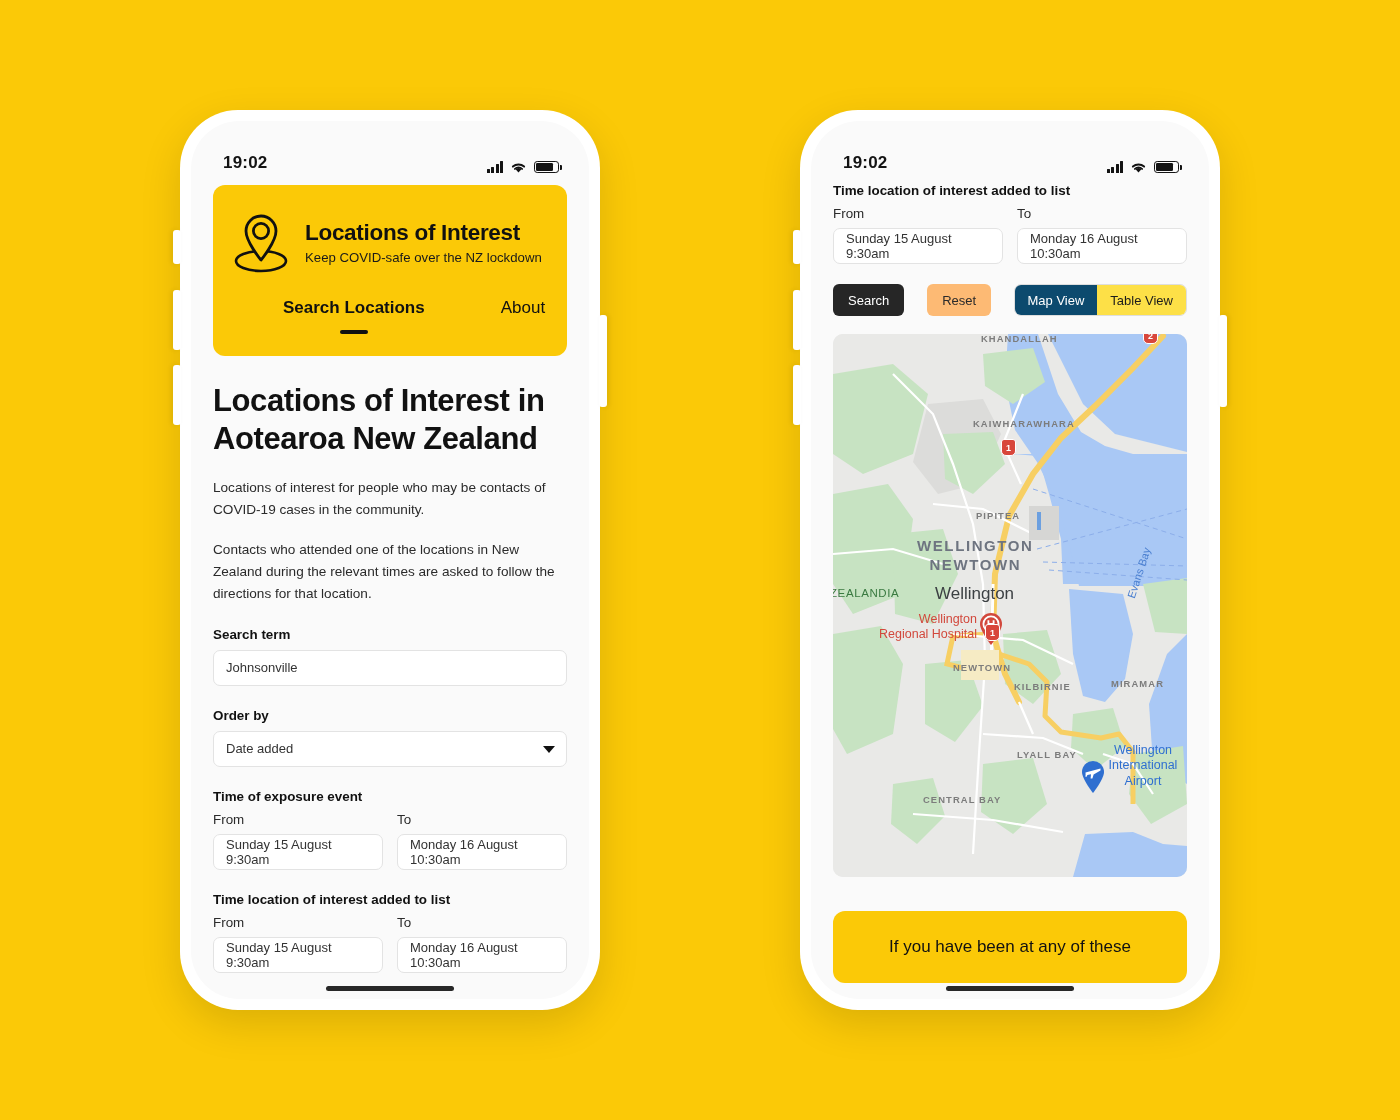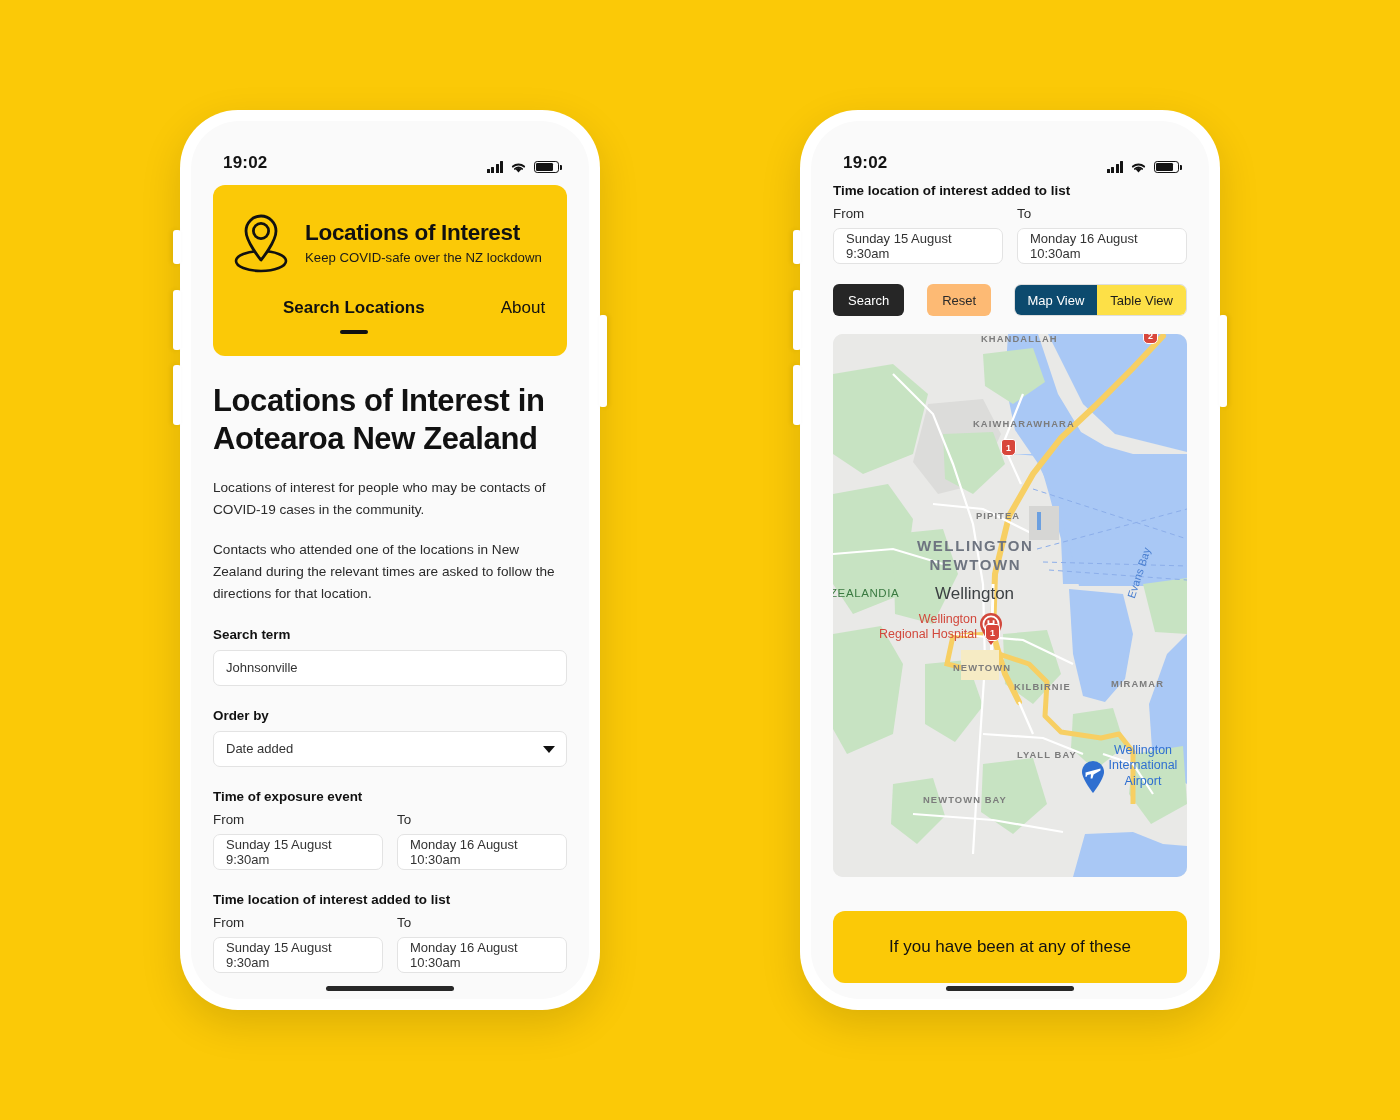--- a/index.html
+++ b/index.html
@@ -474,21 +474,21 @@
         <rect x="128" y="316" width="38" height="30" fill="#F6EBC4"></rect>
       </svg>
 
       <div class="mlabel lbl-suburb" style="left:148px; top:-1px;">KHANDALLAH</div>
       <div class="mlabel lbl-suburb" style="left:140px; top:84px;">KAIWHARAWHARA</div>
       <div class="mlabel lbl-suburb" style="left:143px; top:176px;">PIPITEA</div>
       <div class="mlabel lbl-suburb" style="left:120px; top:328px;">NEWTOWN</div>
       <div class="mlabel lbl-suburb" style="left:181px; top:347px;">KILBIRNIE</div>
       <div class="mlabel lbl-suburb" style="left:278px; top:344px;">MIRAMAR</div>
       <div class="mlabel lbl-suburb" style="left:184px; top:415px;">LYALL BAY</div>
-      <div class="mlabel lbl-suburb" style="left:90px;  top:460px;">NEWTOWN BAY</div>
+      <div class="mlabel lbl-suburb" style="left:90px;  top:460px;">CENTRAL BAY</div>
 
       <div class="mlabel lbl-district" style="left:84px; top:203px;">
         <span>WELLINGTON</span><br>
         <span>NEWTOWN</span>
       </div>
       <div class="mlabel lbl-city" style="left:102px; top:250px;">Wellington</div>
       <div class="mlabel lbl-park" style="left:-3px;  top:253px;">ZEALANDIA</div>
       <div class="mlabel lbl-bay" style="left:292px; top:262px;">Evans Bay</div>
 
       <div class="mlabel lbl-hosp" style="left:24px; top:278px; width:120px;">

